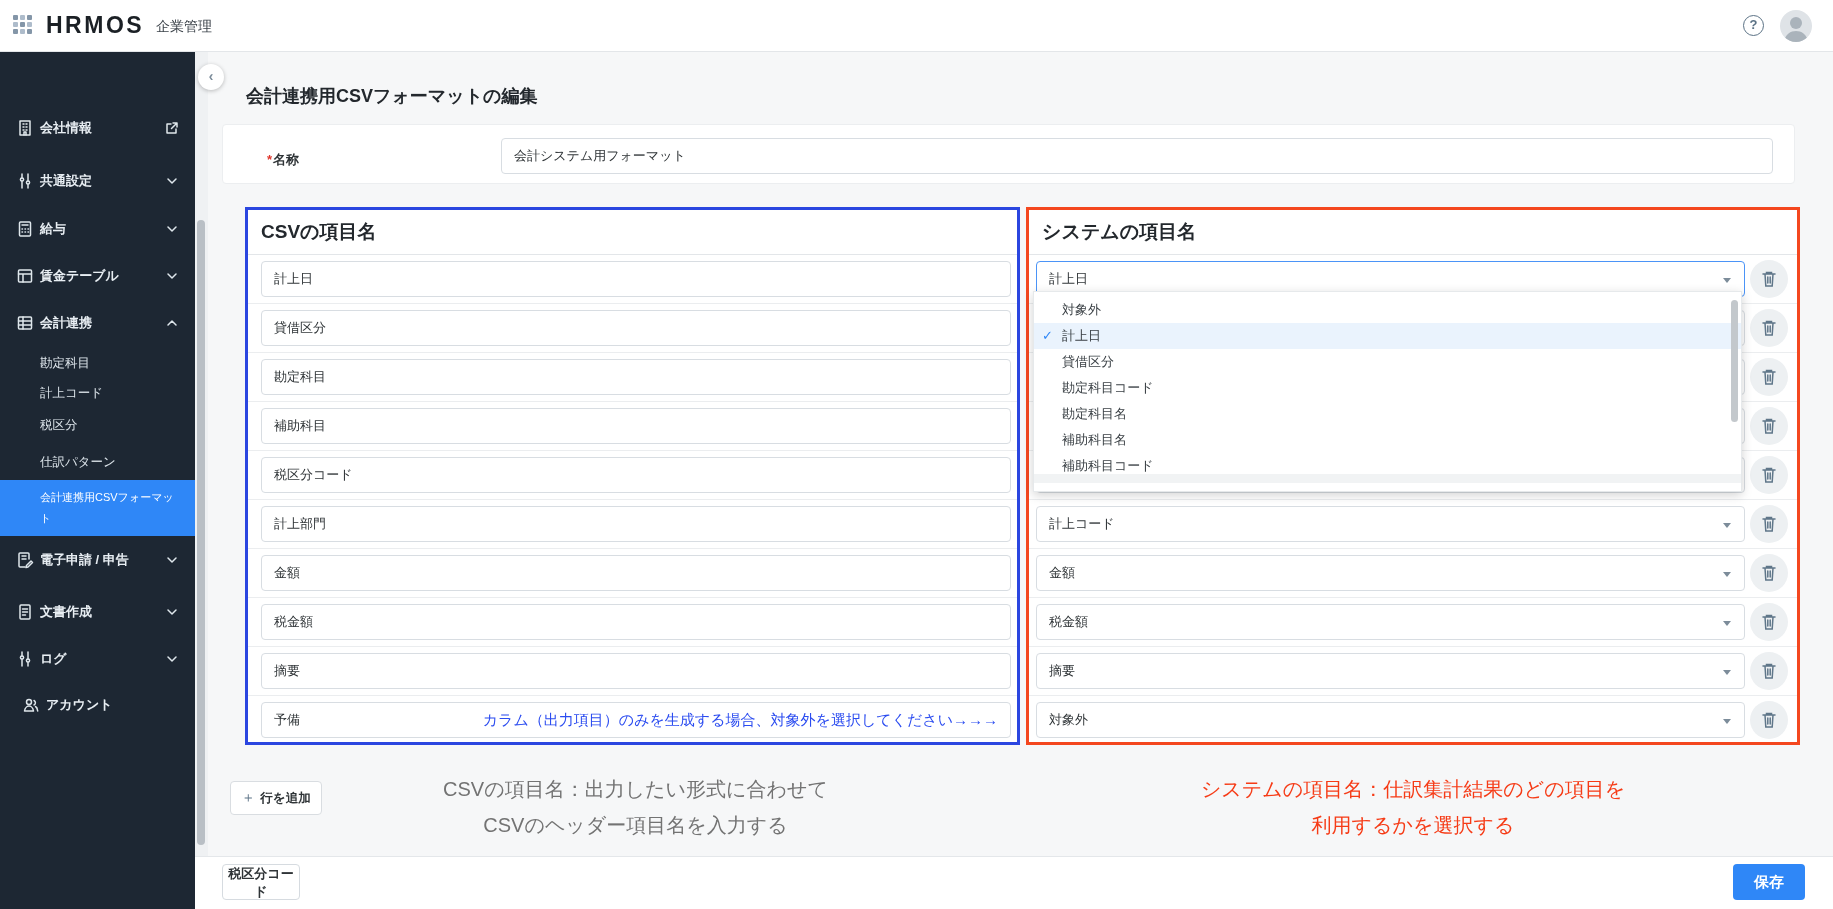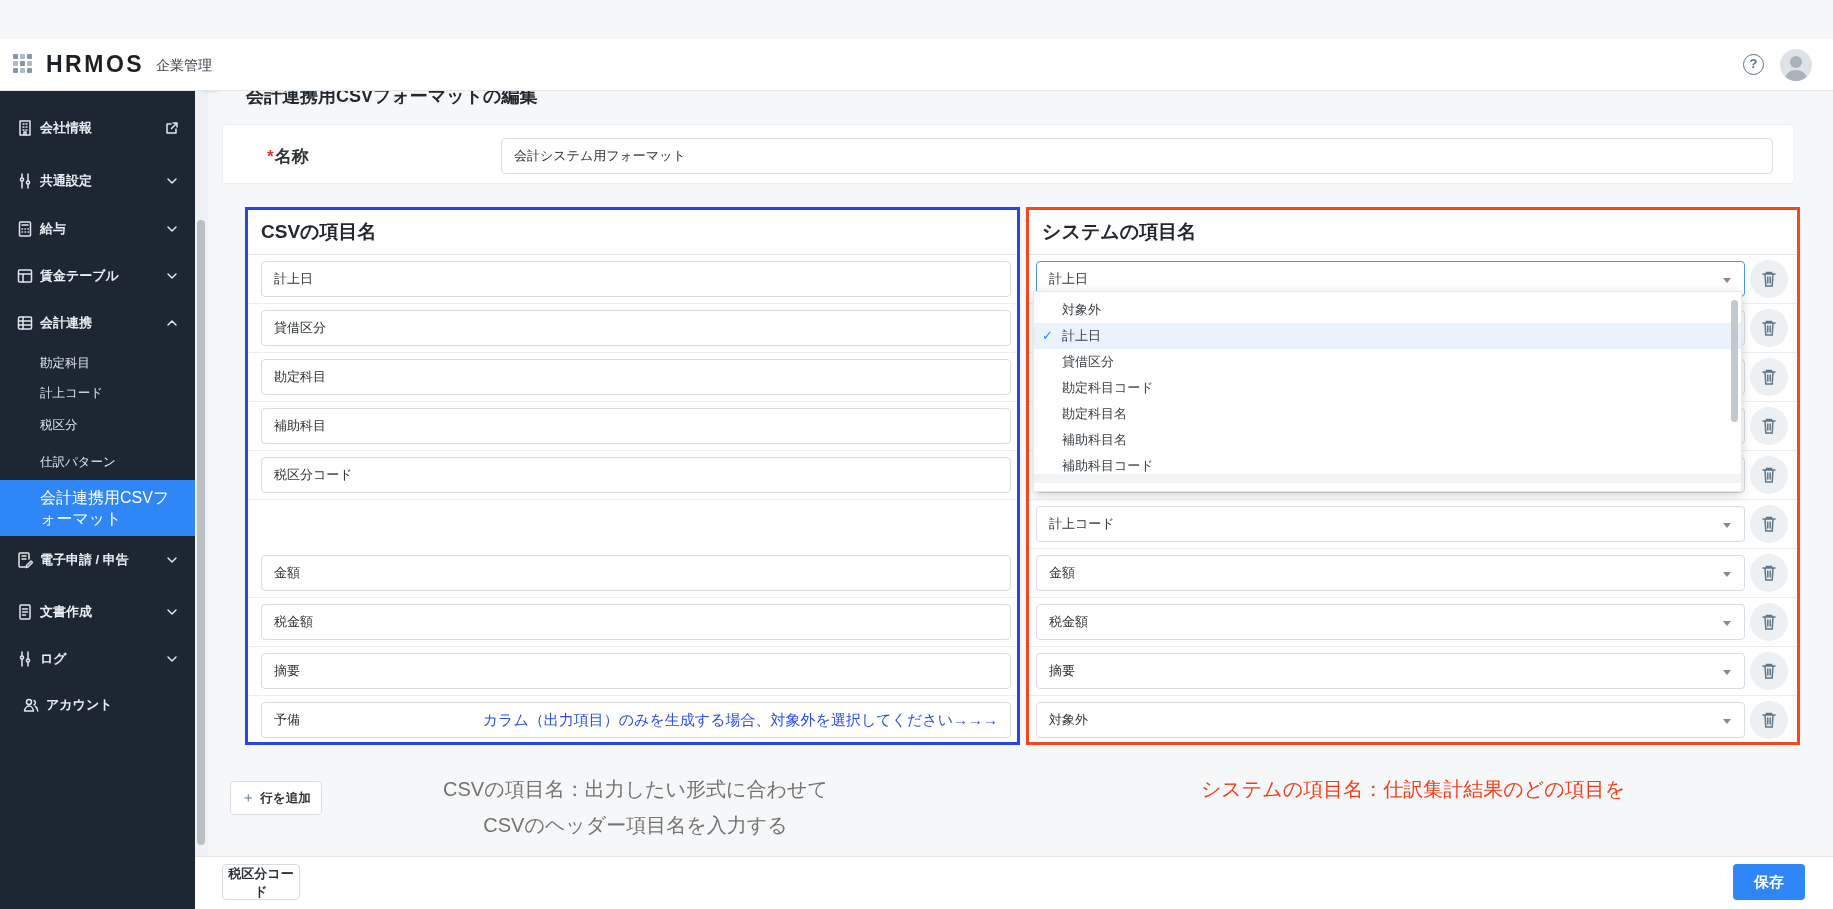--- a/index.html
+++ b/index.html
@@ -1,50 +1,50 @@
 <!DOCTYPE html>
 <html><head>
 <meta charset="utf-8">
 <style>
   * { margin:0; padding:0; box-sizing:border-box; }
   html,body { background:#e9eaec; }
   body { font-family:"Liberation Sans","DejaVu Sans",sans-serif; color:#2f3437; }
   .screen { position:relative; width:1833px; height:909px; background:#f6f7f8; overflow:hidden; }
 
   
-  .topbar { position:absolute; left:0; top:0; width:1833px; height:52px; background:#fff; border-bottom:1px solid #e3e6e9; z-index:30;margin-top:39px; }
+  .topbar { position:absolute; left:0; top:0; width:1833px; height:52px; background:#fff; border-bottom:1px solid #e3e6e9; z-index:30; }
   .logo-grid { position:absolute; left:13px; top:15px; width:23px; height:23px; display:grid; grid-template-columns:repeat(3,5px); grid-template-rows:repeat(3,5px); gap:2px; }
   .logo-grid i { background:#8496a8; border-radius:1px; }
   .logo-grid i.lt { background:#aebccb; }
   .brand { position:absolute; left:46px; top:12px; font-size:23px; font-weight:700; letter-spacing:2.5px; color:#1b2025; }
   .product { position:absolute; left:156px; top:18px; font-size:14px; color:#3c434a; }
   .help-btn { position:absolute; left:1743px; top:15px; width:21px; height:21px; border:1.6px solid #5b7285; border-radius:50%; color:#5b7285; font-size:13px; font-weight:700; text-align:center; line-height:18px; cursor:pointer; }
   .avatar { position:absolute; left:1780px; top:10px; width:32px; height:32px; border-radius:50%; background:#dfe3e7; overflow:hidden; cursor:pointer; }
 
   
   .sidebar { position:absolute; left:0; top:52px; width:195px; height:857px; background:#1d2733; z-index:25; }
   .s-item { position:absolute; left:0; width:195px; height:40px; color:#e8eef3; font-size:13px; font-weight:700; cursor:pointer; }
   .s-item .lbl { position:absolute; left:40px; top:50%; transform:translateY(-50%); white-space:nowrap; }
   .s-item .ic { position:absolute; left:16px; top:50%; transform:translateY(-50%); width:18px; height:18px; }
   .s-item .tr { position:absolute; right:16px; top:50%; transform:translateY(-50%); width:14px; height:14px; }
   .s-sub { position:absolute; left:0; width:195px; height:28px; color:#dde5eb; font-size:12.5px; cursor:pointer; }
   .s-sub .lbl { position:absolute; left:40px; top:50%; transform:translateY(-50%); white-space:nowrap; }
-  .s-active { position:absolute; left:0; top:428px; width:195px; height:56px; background:#2f87f7; color:#fff; font-size:16px; cursor:pointer; }
+  .s-active { position:absolute; left:0; top:428px; width:195px; height:56px; background:#2f87f7; color:#fff; font-size:11px; cursor:pointer; }
   .s-active .lbl { position:absolute; left:40px; top:7px; width:140px; line-height:21px; }
   svg.line { stroke:#dfe7ec; stroke-width:1.5; fill:none; stroke-linecap:round; stroke-linejoin:round; width:100%; height:100%; }
 
   
   .gutter { position:absolute; left:195px; top:52px; width:13px; height:804px; background:#eff1f3; z-index:24; }
   .gutter .thumb { position:absolute; left:2px; top:168px; width:8px; height:625px; background:#b9bfc5; border-radius:4px; cursor:pointer; }
   .collapse-btn { position:absolute; left:198px; top:64px; width:26px; height:26px; background:#fff; border-radius:50%; box-shadow:0 1px 4px rgba(0,0,0,.25); z-index:26; text-align:center; line-height:24px; color:#7c8c9a; font-size:14px; font-weight:700; cursor:pointer; }
 
   
   .page-title { position:absolute; left:246px; top:84px; font-size:18px; font-weight:700; color:#23282d; z-index:5; }
   .name-card { position:absolute; left:222px; top:124px; width:1573px; height:60px; background:#fff; border:1px solid #eceef0; border-radius:4px; z-index:5; }
-  .name-label { position:absolute; left:44px; top:20px; font-size:17px; font-weight:700; color:#2f3437; }
+  .name-label { position:absolute; left:44px; top:26px; font-size:13px; font-weight:700; color:#2f3437; }
   .req { color:#e0352b; margin-right:1px; }
   .name-input { position:absolute; left:278px; top:13px; width:1272px; height:36px; border:1px solid #d8dde2; border-radius:4px; font-size:13px; padding:0 12px; color:#2f3437; font-family:inherit; background:#fff; }
 
   
   .colbox { position:absolute; top:207px; height:538px; background:#fff; z-index:5; }
   .colbox.left  { left:245px;  width:775px; border:3px solid #2b46e0; }
   .colbox.right { left:1026px; width:774px; border:3px solid #f4471f; }
   .box-head { position:absolute; left:0; top:0; right:0; height:45px; border-bottom:1px solid #e3e6e9; }
   .box-head .t { position:absolute; left:13px; top:50%; transform:translateY(-50%); font-size:19px; font-weight:700; color:#23282d; }
   .cell { position:absolute; left:0; right:0; height:49px; border-bottom:1px solid #ebedef; }
@@ -260,20 +260,25 @@
     <div class="cell" style="top:192px">
         <div class="tinput">
           <span>補助科目</span>
         </div>
       </div>
     <div class="cell" style="top:241px">
         <div class="tinput">
           <span>税区分コード</span>
         </div>
       </div>
+    <div class="cell" style="top:290px">
+        <div class="tinput">
+          <span>計上部門</span>
+        </div>
+      </div>
     <div class="cell" style="top:339px">
         <div class="tinput">
           <span>金額</span>
         </div>
       </div>
     <div class="cell" style="top:388px">
         <div class="tinput">
           <span>税金額</span>
         </div>
       </div>
@@ -423,20 +428,21 @@
     <span class="plus">＋</span>
     <span>行を追加</span>
   </button>
 
   <div class="anno blue">
     <div>CSVの項目名：出力したい形式に合わせて</div>
     <div>CSVのヘッダー項目名を入力する</div>
   </div>
   <div class="anno red">
     <div>システムの項目名：仕訳集計結果のどの項目を</div>
+    <div>利用するかを選択する</div>
   </div>
 
   <div class="footer">
     <button class="cancel-btn">税区分コード</button>
     <button class="save-btn">保存</button>
   </div>
 
 </div>
 
 </body></html>

